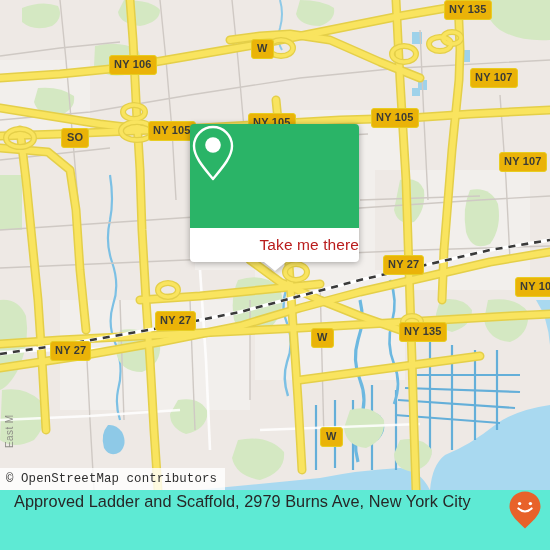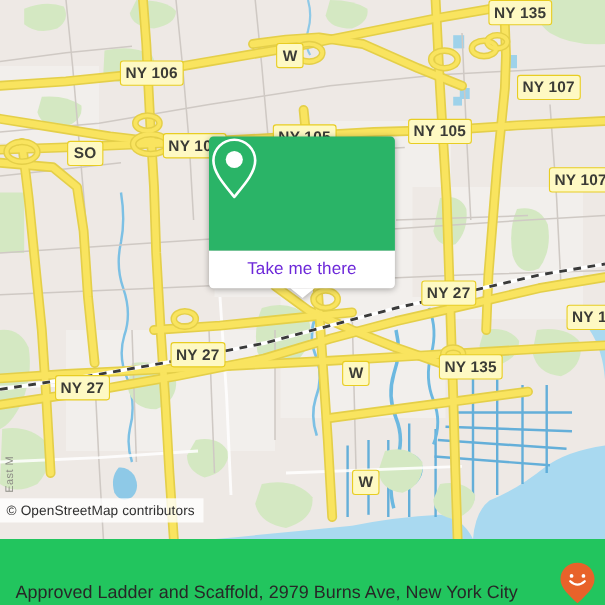--- a/index.html
+++ b/index.html
@@ -16,25 +16,25 @@
     position: absolute; left: 0; top: 0;
     width: 550px; height: 490px;
     background: #eee9e5;
     overflow: hidden;
   }
   #map svg { position: absolute; left: 0; top: 0; display: block; }
 
   
   .shield {
     position: absolute;
-    background: #fef9c3;
+    background: #eab308;
     border: 1.4px solid #e8cd22;
     border-radius: 3px;
     color: #3b3b36;
-    font-size: 14px;
+    font-size: 11px;
     font-weight: bold;
     letter-spacing: .2px;
     line-height: 1;
     padding: 3px 4px 4px 4px;
     white-space: nowrap;
     text-align: center;
     font-family: "Liberation Sans", sans-serif;
   }
   .shield.sq { padding: 3px 5px 4px 5px; }
 
@@ -43,72 +43,72 @@
     color: #8d8d86;
     font-size: 10px;
     letter-spacing: .4px;
     white-space: nowrap;
     font-family: "Liberation Sans", sans-serif;
   }
 
   
   #attrib {
     position: absolute;
-    left: 0; bottom: 15px;
+    left: 0; bottom: 0;
     height: 22px;
     padding: 0 8px 0 6px;
     display: flex; align-items: center;
     background: rgba(255,255,255,.80);
     color: #2e2e2e;
     font-size: 12.4px;
     letter-spacing: .1px;
     white-space: nowrap;
-    font-family: Liberation Sans, sans-serif;
+    font-family: Liberation Mono, monospace;
   }
 
   
   #popup {
     position: absolute;
     left: 190px; top: 124px;
     width: 169px;
     filter: drop-shadow(0 1px 3px rgba(0,0,0,.33));
   }
   #popup-green {
     height: 104px;
     background: #2ab467;
     border-radius: 4px 4px 0 0;
     display: flex; align-items: center; justify-content: center;
   }
   #popup-white {
     height: 34px;
     background: #ffffff;
     border-radius: 0 0 4px 4px;
-    display: flex; align-items: center; justify-content: center;
-    color: #6d28d9;
+    display: flex; align-items: center; justify-content: flex-end;
+    color: #b91c1c;
     font-size: 15.5px;
     letter-spacing: .1px;
     font-family: "Liberation Sans", sans-serif;
   }
   #popup-tail {
     position: absolute;
     left: 50%; top: 138px;
     transform: translateX(-50%);
     width: 0; height: 0;
     border-left: 11px solid transparent;
     border-right: 11px solid transparent;
     border-top: 9px solid #ffffff;
   }
 
   
   #footer {
     position: absolute;
     left: 0; top: 490px;
     width: 550px; height: 60px;
-    background: #22c55e;
-    display: flex; align-items: flex-end;
+    background: #5eead4;
+    display: flex; align-items: flex-start;
     padding: 0 8px 0 14px;
   }
   #footer-title {
     flex: 1 1 auto;
     color: #272727;
     font-size: 16.3px;
     line-height: 22px;
     letter-spacing: .05px;
     padding-right: 2px;
     font-family: "Liberation Sans", sans-serif;

